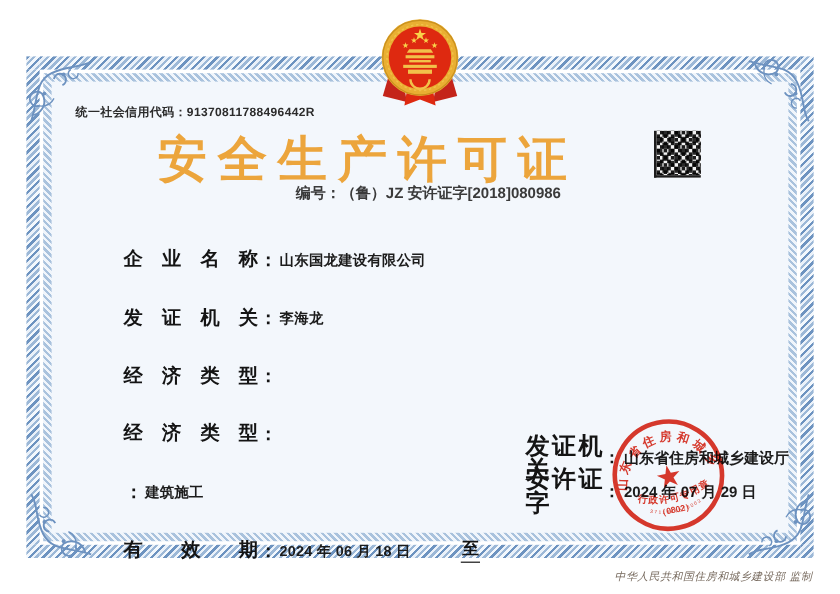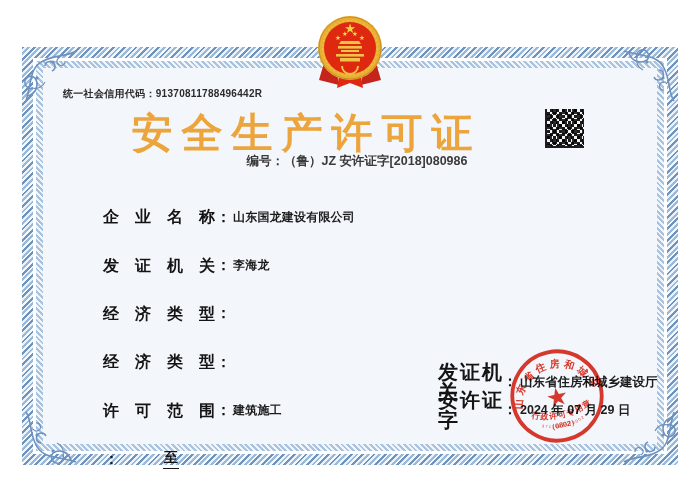--- a/index.html
+++ b/index.html
@@ -162,26 +162,27 @@
     </div>
     <div class="frow">
       <span class="flabel">经济类型</span>
         <span class="colon">：</span>
     </div>
     <div class="frow">
       <span class="flabel">经济类型</span>
         <span class="colon">：</span>
     </div>
     <div class="frow">
-      <span class="flabel">许可范围</span>
         <span class="colon">：</span>
         <span class="fvalue">建筑施工</span>
     </div>
     <div class="frow">
-        <span class="colon">：</span>
+      <span class="flabel">有效期</span>
+        <span class="colon">：</span>
+        <span class="fvalue">2024 年 06 月 18 日</span>
         <span class="conj">至</span>
     </div>
   </div>
 
   <div class="issuer">
     <div class="irow">
       <span class="ilabel">发证机关</span>
         <span class="icolon">：</span>
         <span class="ivalue">山东省住房和城乡建设厅</span>
     </div>
@@ -207,14 +208,15 @@
       <text font-size="8.6" font-weight="bold" fill="#DE2B1C" letter-spacing="1">
         <textPath href="#sealLine1Arc" startOffset="2">行政许可专用章</textPath>
       </text>
       <text x="50" y="83" text-anchor="middle" font-size="7.5" font-weight="bold" fill="#DE2B1C">（0802）</text>
       <text font-size="4.2" fill="#DE2B1C" letter-spacing="1.4">
         <textPath href="#sealSerialArc" startOffset="6">3711087570002</textPath>
       </text>
     </svg>
   </div>
 
+  <div class="fineprint">中华人民共和国住房和城乡建设部 监制</div>
 
 </div>
 
 </body></html>

